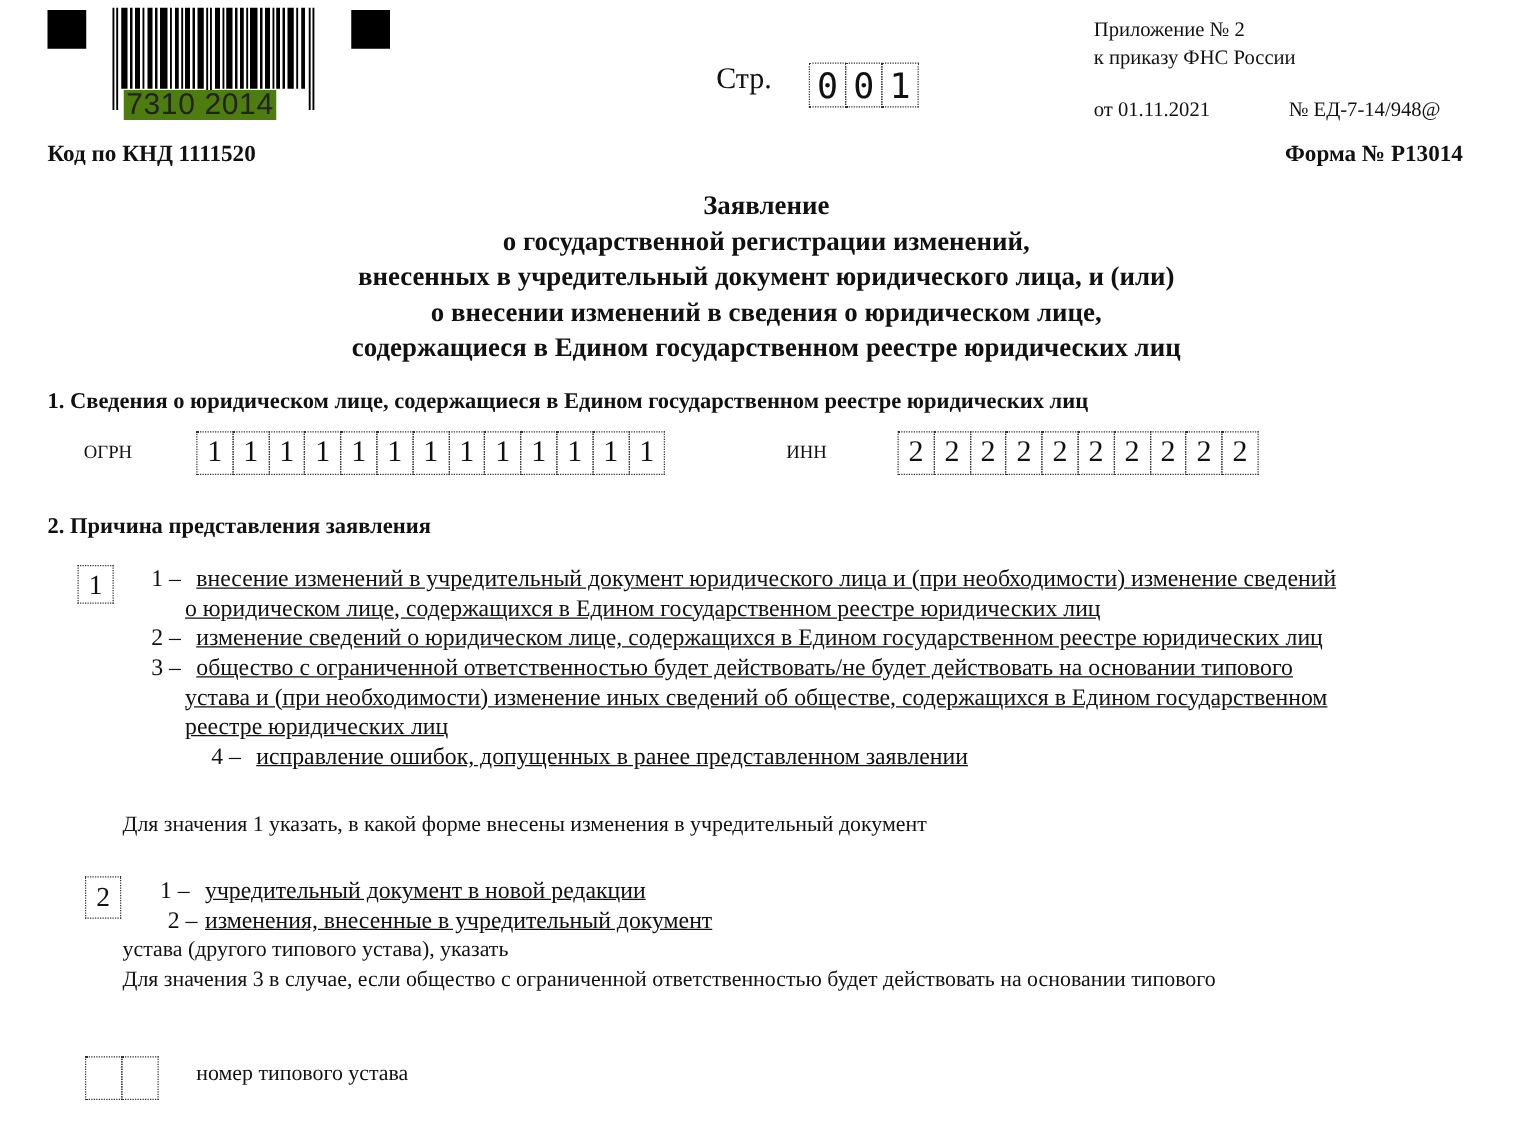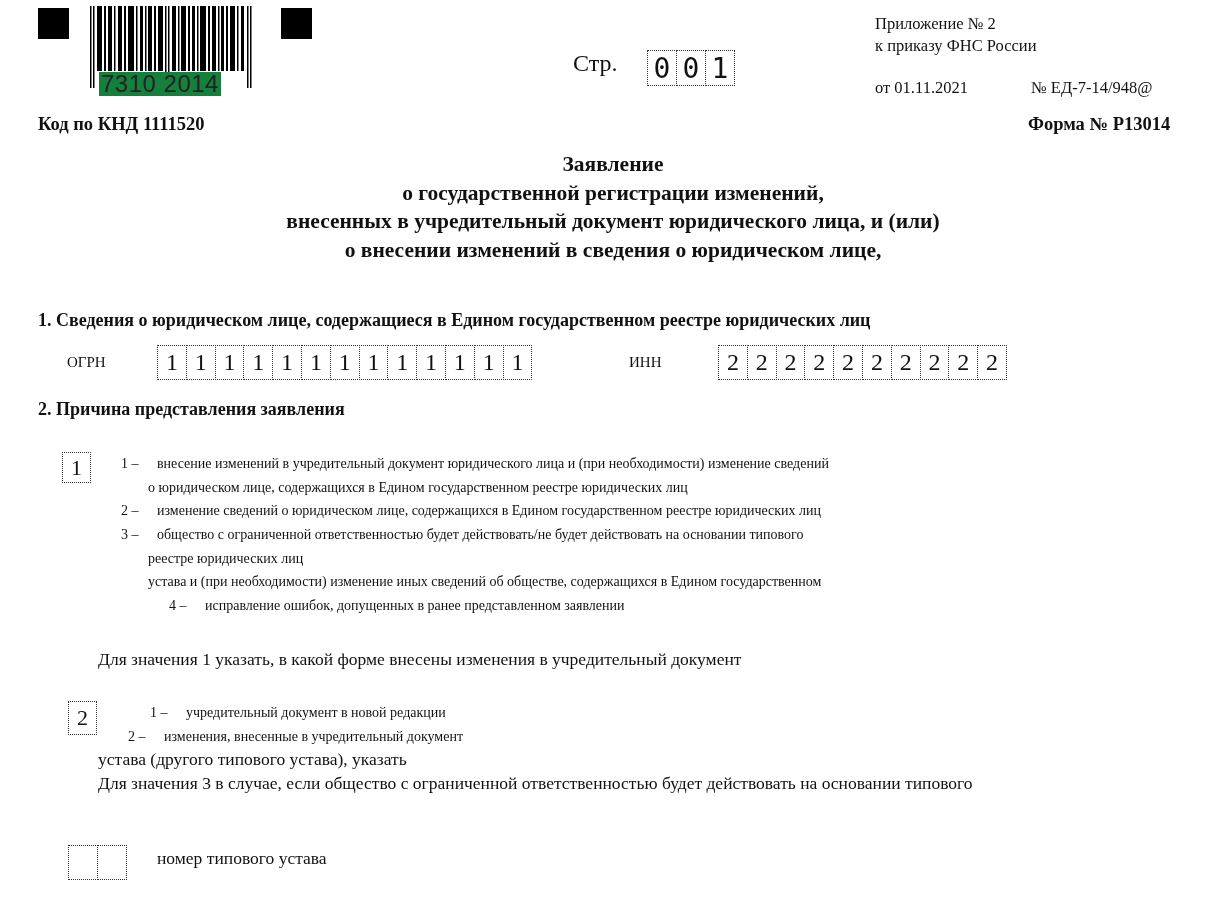--- a/index.html
+++ b/index.html
@@ -1,27 +1,27 @@
 <!DOCTYPE html>
 <html><head>
 <meta charset="utf-8">
 <style>
   html, body { margin:0; padding:0; background:#ffffff; }
   body { width:1226px; height:911px; position:relative; overflow:hidden; color:#111; font-family:"Liberation Serif", serif; }
   .abs { position:absolute; }
   .marker { position:absolute; width:31px; height:31px; background:#000; }
   .barcode { position:absolute; left:88px; top:6px; width:168px; height:92px; }
-  .barcode-num { position:absolute; left:99px; top:72px; font-family:"Liberation Sans", sans-serif; font-size:24px; letter-spacing:0.5px; color:#222; background:#15803d; padding:0 2px; line-height:24px; }
+  .barcode-num { position:absolute; left:99px; top:72px; font-family:"Liberation Sans", sans-serif; font-size:24px; letter-spacing:0.5px; color:#222; background:#4d7c0f; padding:0 2px; line-height:24px; }
   .bold { font-weight:bold; }
   .cells { position:absolute; display:flex; }
   .cell { box-sizing:border-box; border:1px dotted #333; margin-left:-1px; display:flex; align-items:center; justify-content:center; font-family:"Liberation Serif", serif; color:#111; }
   .cell:first-child { margin-left:0; }
   .mono-cell { font-family:"DejaVu Sans Mono", monospace; }
   .title { position:absolute; left:0; width:1226px; text-align:center; top:150px; font-size:21.5px; font-weight:bold; line-height:28.5px; }
-  .opt { position:absolute; font-size:14px; line-height:23.5px; white-space:nowrap; }
+  .opt { position:absolute; font-size:19px; line-height:23.5px; white-space:nowrap;text-decoration:underline; }
   .opt .num { display:inline-block; width:36px; }
   .opt .cont { padding-left:27px; }
   .t17 { font-size:17.5px; line-height:23.5px; white-space:nowrap; }
 </style>
 </head>
 <body>
 
 <div class="marker" style="left:38px; top:8px;"></div>
 <div class="marker" style="left:281px; top:8px;"></div>
 
@@ -78,20 +78,21 @@
 <div class="abs t17" style="left:1031px; top:77px; font-size:16.5px; line-height:22px;">№ ЕД-7-14/948@</div>
 
 <div class="abs bold" style="left:38px; top:114px; font-size:18.5px;">Код по КНД 1111520</div>
 <div class="abs bold" style="left:1028px; top:114px; font-size:18.5px;">Форма № Р13014</div>
 
 <div class="title">
   <div>Заявление</div>
   <div>о государственной регистрации изменений,</div>
   <div>внесенных в учредительный документ юридического лица, и (или)</div>
   <div>о внесении изменений в сведения о юридическом лице,</div>
+  <div>содержащиеся в Едином государственном реестре юридических лиц</div>
 </div>
 
 <div class="abs bold t17" style="left:38px; top:309px; font-size:18px;">1.  Сведения о юридическом лице, содержащиеся в Едином государственном реестре юридических лиц</div>
 
 <div class="abs" style="left:67px; top:354px; font-size:15px;">ОГРН</div>
 <div class="cells" style="left:157px; top:345px;">
   <div class="cell" style="width:29.8px; height:35px; font-size:24px;">1</div>
   <div class="cell" style="width:29.8px; height:35px; font-size:24px;">1</div>
   <div class="cell" style="width:29.8px; height:35px; font-size:24px;">1</div>
   <div class="cell" style="width:29.8px; height:35px; font-size:24px;">1</div>
@@ -113,51 +114,51 @@
   <div class="cell" style="width:29.8px; height:35px; font-size:24px;">2</div>
   <div class="cell" style="width:29.8px; height:35px; font-size:24px;">2</div>
   <div class="cell" style="width:29.8px; height:35px; font-size:24px;">2</div>
   <div class="cell" style="width:29.8px; height:35px; font-size:24px;">2</div>
   <div class="cell" style="width:29.8px; height:35px; font-size:24px;">2</div>
   <div class="cell" style="width:29.8px; height:35px; font-size:24px;">2</div>
   <div class="cell" style="width:29.8px; height:35px; font-size:24px;">2</div>
   <div class="cell" style="width:29.8px; height:35px; font-size:24px;">2</div>
 </div>
 
-<div class="abs bold t17" style="left:38px; top:398px; font-size:18px;">2. Причина представления заявления</div>
+<div class="abs bold t17" style="left:38px; top:409px; font-size:18px;">2. Причина представления заявления</div>
 
 <div class="cells" style="left:62px; top:452px;">
   <div class="cell" style="width:29px; height:31px; font-size:22px;">1</div>
 </div>
 
 <div class="opt" style="left:121px; top:452px;">
   <div><span class="num">1 –</span><span>внесение изменений в учредительный документ юридического лица и (при необходимости) изменение сведений</span></div>
   <div class="cont">о юридическом лице, содержащихся в Едином государственном реестре юридических лиц</div>
 </div>
 <div class="opt" style="left:121px; top:499px;">
   <div><span class="num">2 –</span><span>изменение сведений о юридическом лице, содержащихся в Едином государственном реестре юридических лиц</span></div>
 </div>
 <div class="opt" style="left:121px; top:523px;">
   <div><span class="num">3 –</span><span>общество с ограниченной ответственностью будет действовать/не будет действовать на основании типового</span></div>
+  <div class="cont">устава и (при необходимости) изменение иных сведений об обществе, содержащихся в Едином государственном</div>
   <div class="cont">реестре юридических лиц</div>
-  <div class="cont">устава и (при необходимости) изменение иных сведений об обществе, содержащихся в Едином государственном</div>
 </div>
 <div class="opt" style="left:121px; top:594px;margin-left:48px;">
   <div><span class="num">4 –</span><span>исправление ошибок, допущенных в ранее представленном заявлении</span></div>
 </div>
 
 <div class="abs t17" style="left:98px; top:648px;">Для значения 1 указать, в какой форме внесены изменения в учредительный документ</div>
 
 <div class="cells" style="left:68px; top:701px;">
   <div class="cell" style="width:29px; height:34px; font-size:22px;">2</div>
 </div>
-<div class="opt" style="left:128px; top:701px;margin-left:22px;">
+<div class="opt" style="left:128px; top:701px;">
   <span class="num">1 –</span><span>учредительный документ в новой редакции</span>
 </div>
-<div class="opt" style="left:128px; top:725px;">
+<div class="opt" style="left:128px; top:725px;text-align:center;">
   <span class="num">2 –</span><span>изменения, внесенные в учредительный документ</span>
 </div>
 
 <div class="abs t17" style="left:98px; top:772px;">Для значения 3 в случае, если общество с ограниченной ответственностью будет действовать на основании типового</div>
 <div class="abs t17" style="left:98px; top:748px;">устава (другого типового устава), указать</div>
 
 <div class="cells" style="left:68px; top:845px;">
   <div class="cell" style="width:30px; height:35px; font-size:22px;"></div>
   <div class="cell" style="width:30px; height:35px; font-size:22px;"></div>
 </div>

